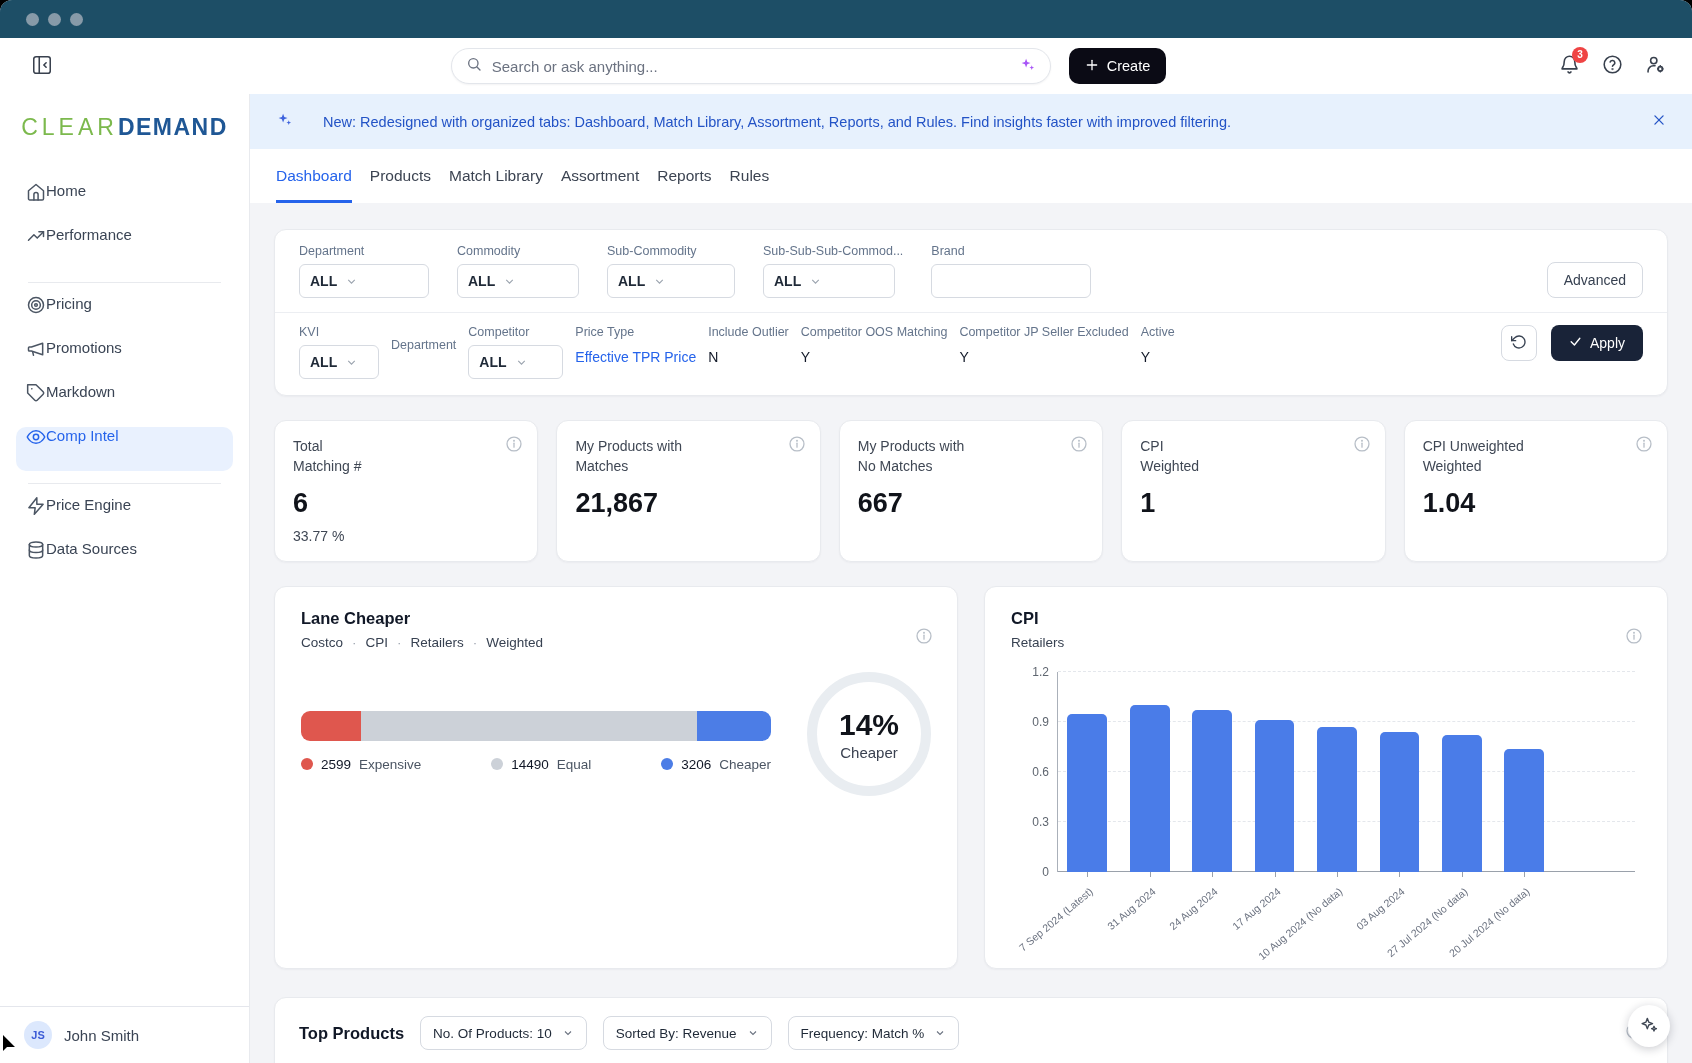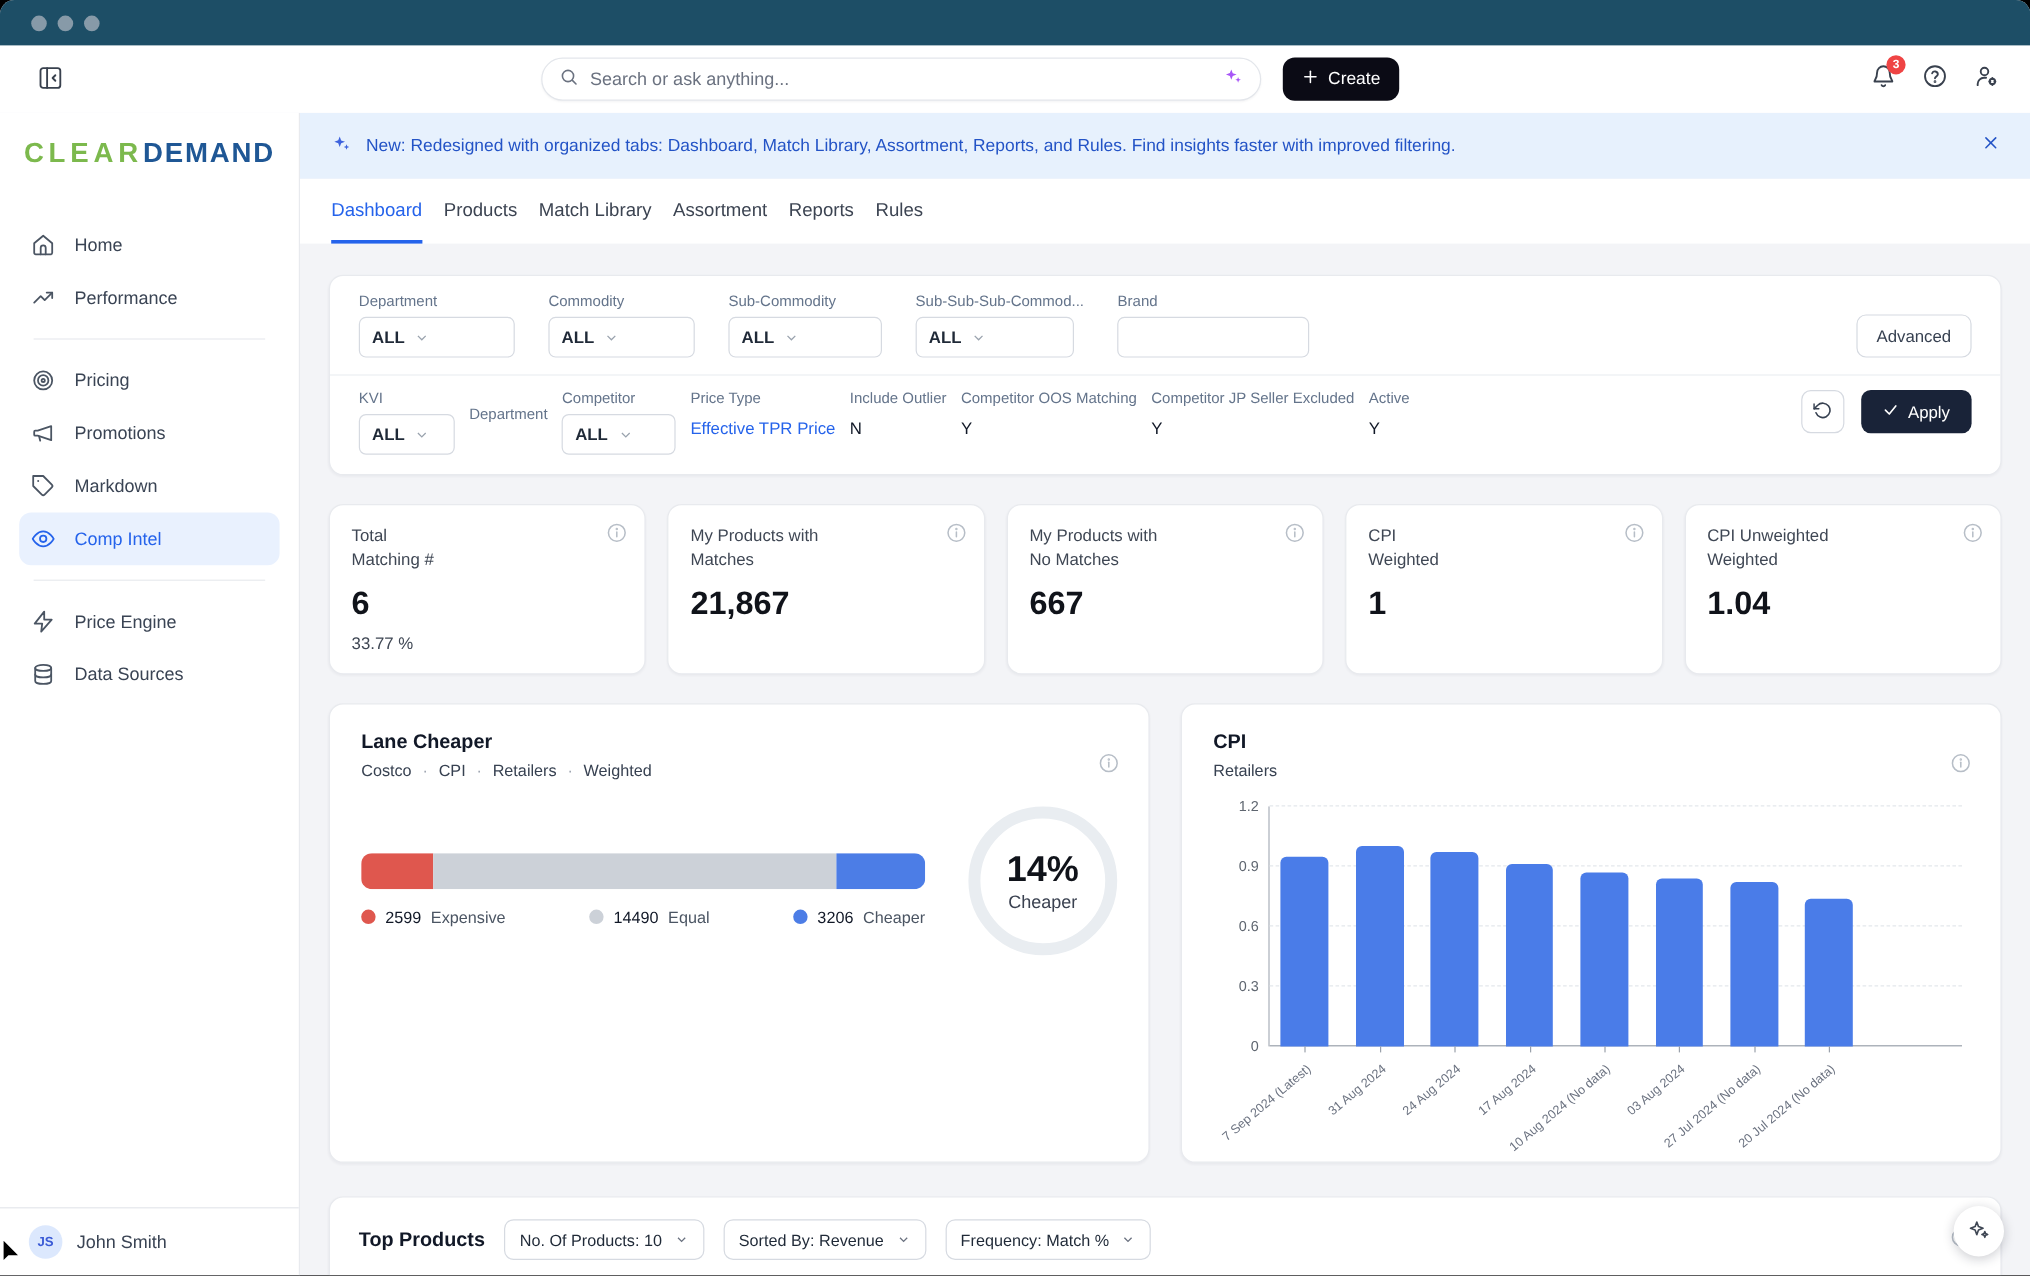--- a/index.html
+++ b/index.html
@@ -21,35 +21,35 @@
   .searchbar input::placeholder{color:#6b7280;}
   .create-btn{height:36px;padding:0 16px;border:none;border-radius:10px;background:var(--create-bg,#0b0b15);color:#fff;font-size:14.5px;display:flex;align-items:center;gap:8px;cursor:pointer;font-family:inherit;}
   .appbar-right{display:flex;align-items:center;gap:22px;}
   .bell-wrap{position:relative;}
   .badge{position:absolute;top:-7px;right:-8px;min-width:16px;height:16px;border-radius:8px;background:var(--badge,#ef4444);color:#fff;font-size:10px;font-weight:700;display:flex;align-items:center;justify-content:center;padding:0 4px;}
 
   
   .frame{flex:1;display:flex;overflow:hidden;}
   .sidebar{width:250px;flex:none;background:#fff;border-right:1px solid #e8eaee;display:flex;flex-direction:column;}
   .logo{height:66px;display:flex;align-items:center;justify-content:center;font-size:23px;white-space:nowrap;}
-  .logo .p1{color:var(--logo-green,#7cb94d);letter-spacing:4px;font-weight:700;}
+  .logo .p1{color:var(--logo-green,#7cb94d);letter-spacing:4px;font-weight:400;}
   .logo .p2{color:var(--logo-navy,#1f5795);letter-spacing:1.5px;font-weight:700;}
   .nav{margin-top:22px;display:flex;flex-direction:column;}
-  .nav-item{height:44px;display:flex;align-items:center;gap:16px;padding:0 26px;font-size:15px;color:#3a4454;cursor:pointer;}
+  .nav-item{height:44px;display:flex;padding:0 26px;font-size:15px;color:#3a4454;cursor:pointer;}
   .nav-item .nicon{width:20px;height:20px;flex:none;color:#4b5563;}
   .nav-item.active{margin:0 16px;padding:0 10px;border-radius:10px;background:var(--sidebar-active-bg,#e9f1fe);color:var(--accent,#2563eb);font-weight:500;}
   .nav-item.active .nicon{color:var(--accent,#2563eb);}
   .nav-div{border-top:1px solid #e8eaee;margin:12px 28px;}
   .sidebar-bottom{margin-top:auto;border-top:1px solid #e4e6ec;padding:14px 24px;display:flex;align-items:center;gap:12px;}
   .avatar{width:28px;height:28px;border-radius:50%;background:#dce8fd;color:#3b5bd6;font-size:11px;font-weight:700;display:flex;align-items:center;justify-content:center;}
   .user-name{font-size:15px;color:#3a4454;}
 
   
   .main{flex:1;display:flex;flex-direction:column;overflow:hidden;min-width:0;}
-  .banner{height:55px;flex:none;background:var(--banner-bg,#e7f1fd);display:flex;align-items:center;padding:0 26px;gap:12px;}
+  .banner{height:55px;flex:none;background:var(--banner-bg,#e7f1fd);display:flex;align-items:center;padding:0 26px;gap:30px;}
   .banner-text{flex:1;font-size:14.5px;color:var(--banner-text,#2353c6);}
   .tabsbar{height:54px;flex:none;background:#fff;display:flex;align-items:stretch;gap:18px;padding:0 26px;}
   .tab{display:flex;align-items:center;font-size:15.5px;color:#3c4452;cursor:pointer;border-bottom:3px solid transparent;padding-top:3px;}
   .tab.active{color:var(--accent,#2563eb);font-weight:500;border-bottom-color:var(--accent,#2563eb);}
   .scroll{flex:1;overflow:hidden;padding:26px 24px 0;}
 
   .card{background:#fff;border:1px solid var(--card-border,#e8eaee);border-radius:12px;box-shadow:0 1px 2px rgba(16,24,40,.04);}
 
   
   .filters{padding:14px 24px 16px;}

